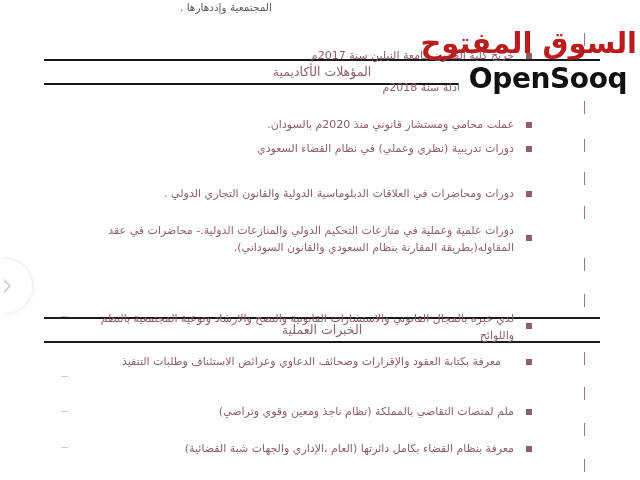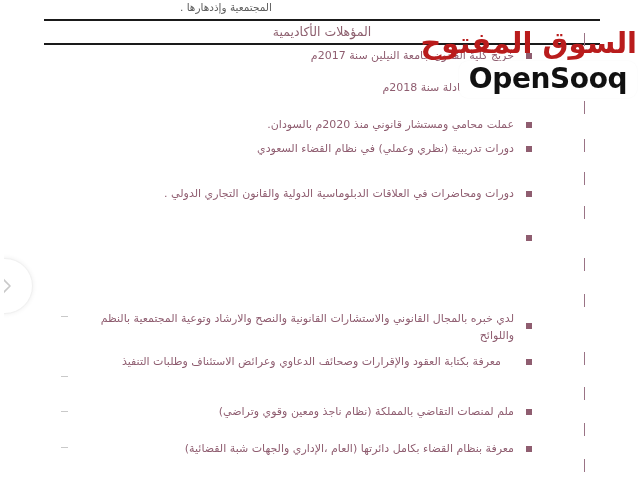--- a/index.html
+++ b/index.html
@@ -38,20 +38,21 @@
     position: absolute;
     left: 40px;
     right: 40px;
     height: 26px;
     border-top: 2px solid #1a1a1a;
     border-bottom: 2px solid #1a1a1a;
     box-sizing: border-box;
     display: flex;
     align-items: center;
     justify-content: center;
+    margin-top: 40px;
   }
   .section-band .section-title {
     font-size: 12.5px;
     color: #8d5f6e;
     letter-spacing: 0.2px;
     line-height: 1;
   }
   #band-academic { top: 19px; }
   #band-experience { top: 277px; }
 
@@ -188,29 +189,33 @@
     <span class="bullet-text">دورات تدريبية (نظري وعملي) في نظام القضاء السعودي</span>
   </div>
 
   <div class="bullet-row" style="top:186px;">
     <span class="bullet-marker"></span>
     <span class="bullet-text">دورات ومحاضرات في العلاقات الدبلوماسية الدولية والقانون التجاري الدولي .</span>
   </div>
 
   <div class="bullet-row" style="top:222px;">
     <span class="bullet-marker" style="margin-top:13px;"></span>
+    <span class="bullet-text two-line">دورات علمية وعملية في منازعات التحكيم الدولي والمنازعات الدولية.- محاضرات في عقد المقاوله(بطريقة المقارنة بنظام السعودي والقانون السوداني).</span>
   </div>
 
   <div class="edge-dash" style="top:33px;"></div>
   <div class="edge-dash" style="top:101px;"></div>
   <div class="edge-dash" style="top:139px;"></div>
   <div class="edge-dash" style="top:172px;"></div>
   <div class="edge-dash" style="top:206px;"></div>
   <div class="edge-dash" style="top:258px;"></div>
 
+  <div class="section-band" id="band-experience">
+    <span class="section-title">الخبرات العملية</span>
+  </div>
 
   <div class="bullet-row" style="top:310px;">
     <span class="bullet-marker" style="margin-top:13px;"></span>
     <span class="bullet-text two-line">لدي خبره بالمجال القانوني والاستشارات القانونية والنصح والارشاد وتوعية المجتمعية بالنظم واللوائح</span>
   </div>
 
   <div class="bullet-row" style="top:354px;gap:13px;">
     <span class="bullet-marker"></span>
     <span class="bullet-text">معرفة بكتابة العقود والإقرارات وصحائف الدعاوي وعرائض الاستئناف وطلبات التنفيذ</span>
   </div>

